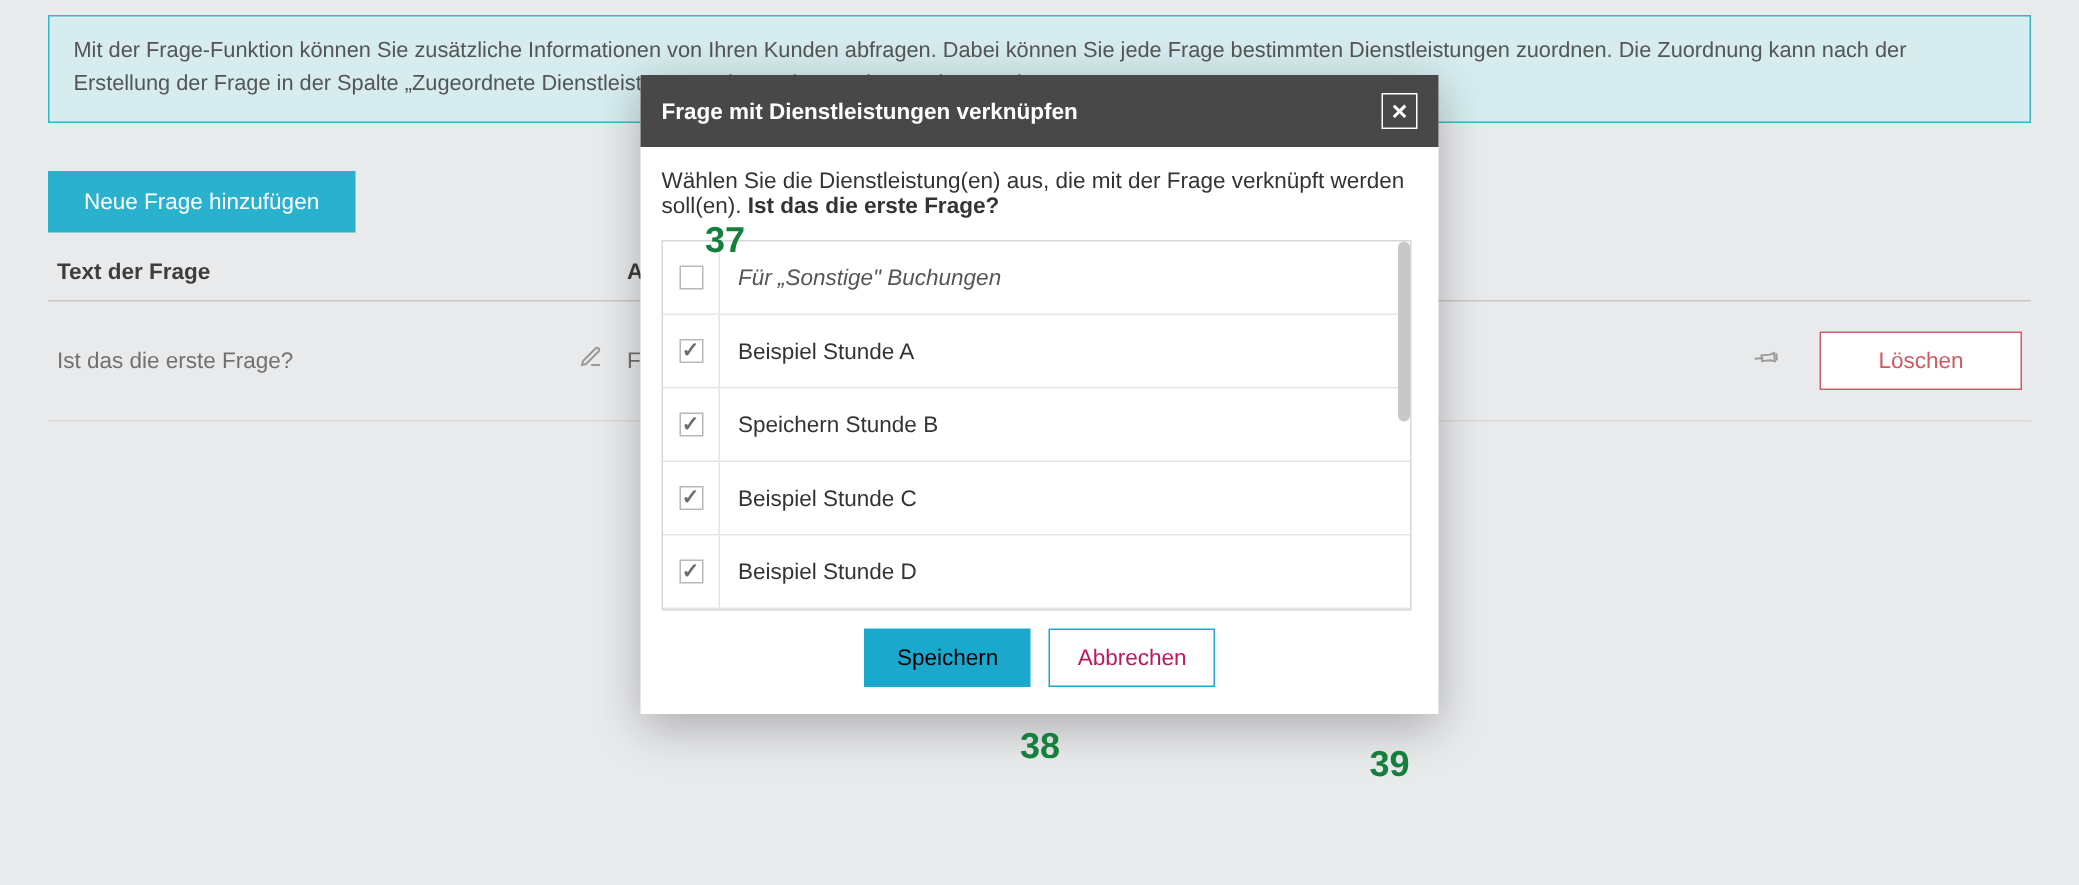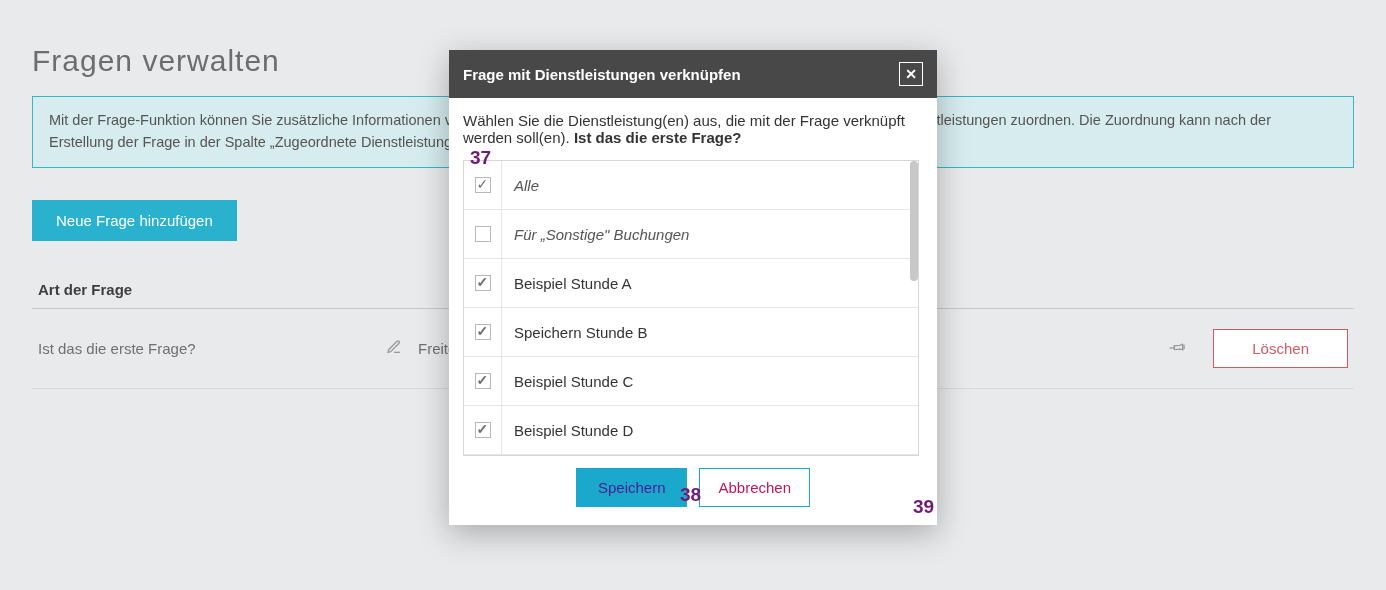--- a/index.html
+++ b/index.html
@@ -1,62 +1,62 @@
 <!DOCTYPE html>
 <html><head>
 <meta charset="utf-8">
 <style>
   * { box-sizing: border-box; margin: 0; padding: 0; }
   html, body { width: 1386px; height: 590px; font-family: "Segoe UI", Arial, sans-serif; background: #e9eaec; color: #4a4a4a; overflow: hidden; }
   .page { padding: 10px 32px 32px 32px; position: relative; }
   .page-title { font-size: 30px; font-weight: 400; color: #6d6d6d; letter-spacing: 1px; margin: 34px 0 18px 0; }
   .info-box { border: 1px solid #37b6c4; background: #d6ecee; color: #555; padding: 13px 16px; font-size: 14.5px; line-height: 1.5; }
-  .primary-btn { background: #2ab1ce; color: #fff; border: none; padding: 12px 24px; font-size: 15px; margin: 32px 0 30px 0; cursor: pointer; }
+  .primary-btn { background: #2ab1ce; color: #fff; border: none; padding: 12px 24px; font-size: 15px; margin: 32px 0 8px 0; cursor: pointer; }
   .table-header { display: flex; font-size: 15px; color: #3e3e3e; font-weight: 600; border-bottom: 1px solid #c7c7c7; padding: 10px 6px; }
   .col-text { width: 380px; }
   .col-type { width: 260px; }
   .col-pin { width: 72px; text-align: center; }
   .table-row { display: flex; align-items: center; padding: 20px 6px; border-bottom: 1px solid #d9d9d9; font-size: 15px; color: #707070; }
   .edit-icon { color: #9a9a9a; margin-left: auto; margin-right: 16px; }
   .pin-icon { color: #9a9a9a; display: inline-block; transform: rotate(40deg); }
   .delete-btn { border: 1px solid #d05a62; color: #d05a62; background: #fff; padding: 10px 38px; font-size: 15px; cursor: pointer; }
-  .ann-num { color: #701a75; font-weight: 800; font-size: 19px; position: absolute; z-index: 30; }
+  .ann-num { color: #15803d; font-weight: 800; font-size: 24px; position: absolute; z-index: 30; }
   
-  .modal { position: absolute; left: 50%; top: 50px; transform: translateX(-50%); width: 488px; background: #fff; box-shadow: 0 8px 30px rgba(0,0,0,.28); display: flex; flex-direction: column; z-index: 20; }
+  .modal { position: absolute; left: 50%; top: 50px; transform: translateX(-50%); width: 532px; background: #fff; box-shadow: 0 8px 30px rgba(0,0,0,.28); display: flex; flex-direction: column; z-index: 20; }
   .modal-header { background: #484848; color: #fff; padding: 12px 14px; display: flex; align-items: center; justify-content: space-between; font-size: 15px; font-weight: 700; }
   .close-btn { width: 24px; height: 24px; border: 1.5px solid #fff; color: #fff; display: flex; align-items: center; justify-content: center; font-size: 14px; font-weight: 700; cursor: pointer; background: transparent; }
   .modal-body { padding: 14px 18px 2px 14px; font-size: 15px; color: #333; }
   .modal-body .bold { font-weight: 700; }
   .services { border: 1px solid #d7d7d7; margin: 14px 0 0 0; max-height: 312px; overflow: hidden; position: relative; }
   .services::-webkit-scrollbar { width: 10px; }
   .services-scroll { position: absolute; right: 0; top: 0; width: 8px; height: 120px; background: #c8c8c8; border-radius: 4px; }
   .srow { display: flex; align-items: center; border-bottom: 1px solid #e5e5e5; }
   .srow:last-child { border-bottom: none; }
   .srow .cell-cb { width: 38px; display: flex; justify-content: center; border-right: 1px solid #e5e5e5; padding: 16px 0; }
   .srow .cell-lbl { padding: 0 12px; font-size: 15px; }
   .srow.italic .cell-lbl { font-style: italic; color: #555; font-weight: 400; }
   .srow.bold .cell-lbl { font-weight: 400; color: #333; }
   .cb { width: 16px; height: 16px; border: 1px solid #b8b8b8; background: #fff; position: relative; }
   .cb.checked::after { content: "✓"; position: absolute; left: 1px; top: -2px; font-size: 14px; color: #6d6d6d; }
   .modal-footer { padding: 10px 18px 18px 18px; display: flex; justify-content: center; gap: 12px; }
-  .btn-save { background: #1aa9cd; color: #4c1d95; border: none; padding: 10px 22px; font-size: 15px; cursor: pointer; }
+  .btn-save { background: #1aa9cd; color: #000000; border: none; padding: 10px 22px; font-size: 15px; cursor: pointer; }
   .btn-cancel { background: #fff; color: #be185d; border: 1px solid #1aa9cd; padding: 10px 18px; font-size: 15px; cursor: pointer; }
   .row-wrap { display: flex; align-items: center; width: 100%; }
 </style>
 </head>
 <body>
 
 <div class="page">
-  <h1 class="page-title">Fragen verwalten</h1>
 
   <div class="info-box">Mit der Frage-Funktion können Sie zusätzliche Informationen von Ihren Kunden abfragen. Dabei können Sie jede Frage bestimmten Dienstleistungen zuordnen. Die Zuordnung kann nach der Erstellung der Frage in der Spalte „Zugeordnete Dienstleistungen" eingesehen und verändert werden.</div>
 
   <button class="primary-btn">Neue Frage hinzufügen</button>
 
   <div class="table-header">
+    <div class="col-text">Text der Frage</div>
     <div class="col-type">Art der Frage</div>
   </div>
 
   <div class="table-row">
     <div class="row-wrap">
       <div class="col-text" style="display:flex;align-items:center;">
         <span>Ist das die erste Frage?</span>
         <span class="edit-icon">
           <svg width="16" height="16" viewBox="0 0 24 24" fill="none" stroke="currentColor" stroke-width="2">
               <path d="M12 20h9"></path>
@@ -93,26 +93,20 @@
     <span>Frage mit Dienstleistungen verknüpfen</span>
     <button class="close-btn">
       <span>✕</span>
     </button>
   </div>
   <div class="modal-body">
     <span>Wählen Sie die Dienstleistung(en) aus, die mit der Frage verknüpft werden soll(en). </span><span class="bold">Ist das die erste Frage?</span>
 
     <div class="services" id="services">
 
-      <div class="srow italic">
-          <div class="cell-cb">
-            <div class="cb checked"></div>
-          </div>
-          <div class="cell-lbl">Alle</div>
-        </div>
         <div class="srow italic">
           <div class="cell-cb">
             <div class="cb"></div>
           </div>
           <div class="cell-lbl">Für „Sonstige" Buchungen</div>
         </div>
         <div class="srow bold">
           <div class="cell-cb">
             <div class="cb checked"></div>
           </div>

